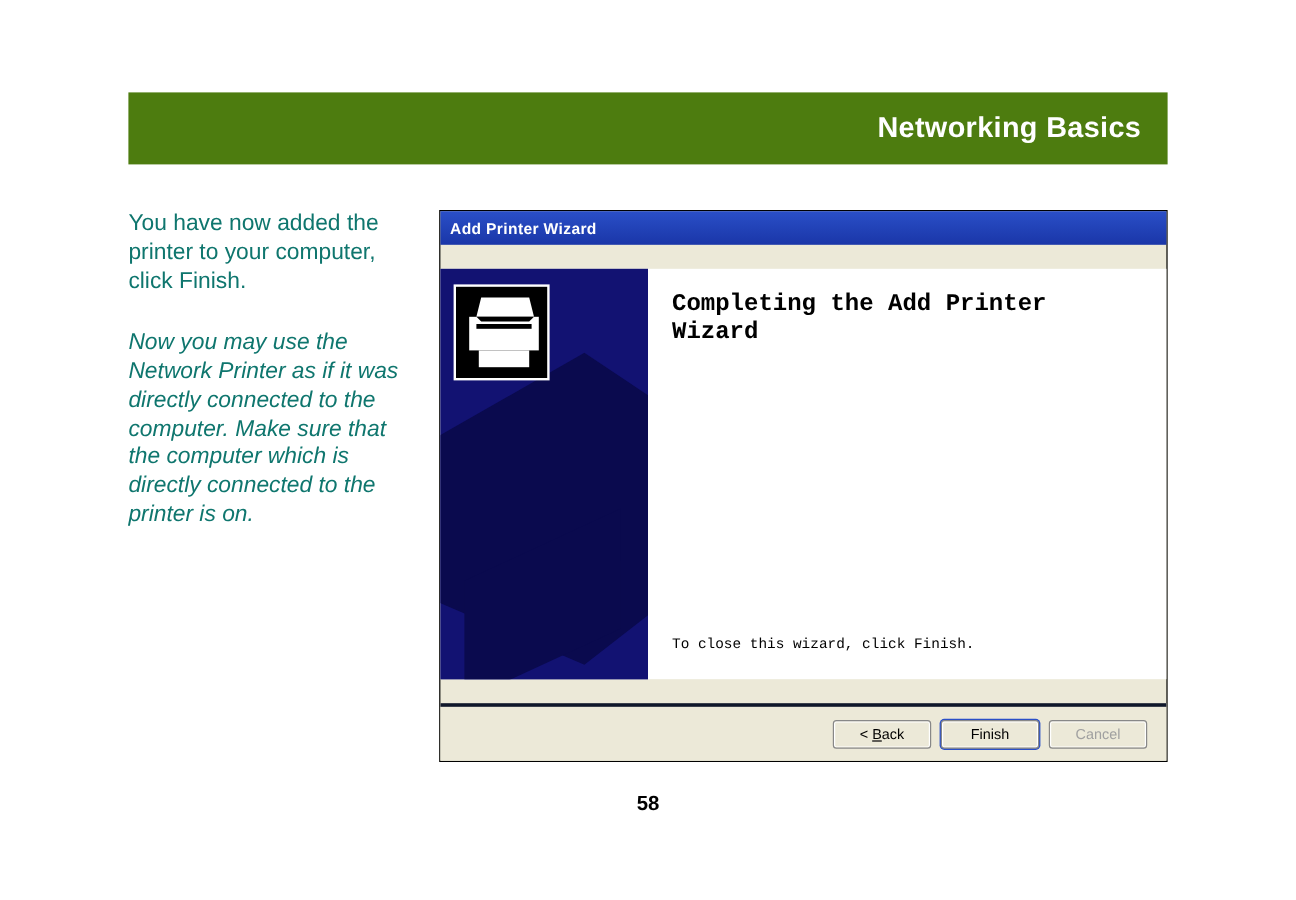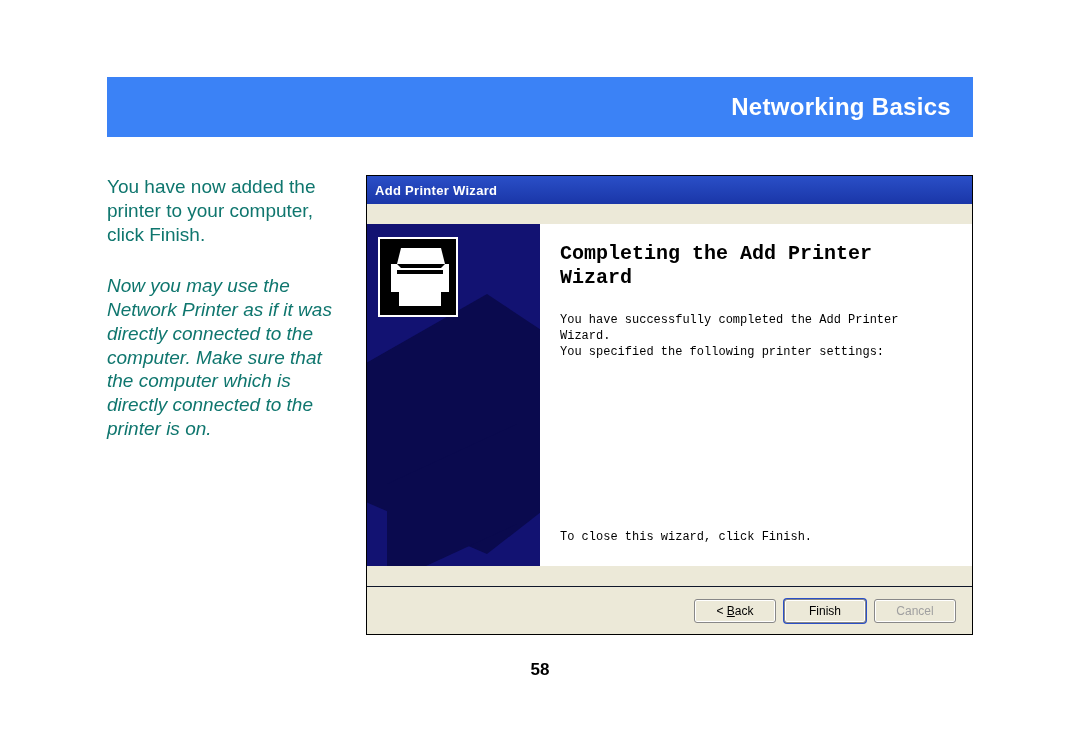--- a/index.html
+++ b/index.html
@@ -2,21 +2,21 @@
 <html><head>
 <meta charset="utf-8">
 <style>
   * { box-sizing: border-box; margin: 0; padding: 0; }
   html, body { width: 1080px; height: 750px; font-family: Arial, Helvetica, sans-serif; background: #fff; }
   .page { width: 1080px; height: 750px; position: relative; }
   .header-band {
     position: absolute;
     left: 107px; top: 77px;
     width: 866px; height: 60px;
-    background: #3b82f6;
+    background: #4d7c0f;
     display: flex; align-items: center; justify-content: flex-end;
     padding-right: 22px;
   }
   .header-title { color: #fff; font-weight: bold; font-size: 24px; letter-spacing: .3px; }
   .left-text {
     position: absolute;
     left: 107px; top: 175px;
     width: 245px;
     font-size: 19px;
     color: #0f766e;
@@ -63,21 +63,21 @@
     color: #000;
   }
   .wiz-heading { font-size: 20px; font-weight: bold; line-height: 1.2; margin-bottom: 22px; }
   .wiz-desc { font-size: 12px; line-height: 1.35; margin-bottom: 16px; }
   .wiz-settings { font-size: 12px; }
   .wiz-settings .row { display: flex; margin-bottom: 6px; }
   .wiz-settings .label { width: 78px; }
   .wiz-close-hint { margin-top: auto; font-size: 12px; padding-bottom: 10px; }
   .wiz-buttons {
     height: 48px;
-    border-top: 1px solid #0f172a;
+    border-top: 3px solid #0f172a;
     background: #ece9d8;
     display: flex; align-items: center; justify-content: flex-end;
     padding-right: 16px;
     gap: 8px;
   }
   .wiz-btn {
     min-width: 82px; height: 24px;
     font-size: 12px;
     font-family: "Tahoma", Arial, sans-serif;
     background: #ece9d8;
@@ -129,24 +129,20 @@
             <polygon points="14,2 54,2 58,18 10,18" fill="#fff"></polygon>
             <rect x="4" y="18" width="58" height="28" fill="#fff"></rect>
             <rect x="12" y="46" width="42" height="14" fill="#fff"></rect>
             <polygon points="10,18 58,18 54,22 14,22" fill="#000"></polygon>
             <rect x="10" y="24" width="46" height="4" fill="#000"></rect>
           </g>
         </svg>
       </div>
       <div class="wiz-content">
         <div class="wiz-heading">Completing the Add Printer Wizard</div>
-        <div class="wiz-desc">
-          <div>You have successfully completed the Add Printer Wizard.</div>
-          <div>You specified the following printer settings:</div>
-        </div>
         <div class="wiz-close-hint">To close this wizard, click Finish.</div>
       </div>
     </div>
     <div class="wiz-buttons">
       <button class="wiz-btn"><span>&lt; </span><span class="u">B</span><span>ack</span></button>
       <button class="wiz-btn default">Finish</button>
       <button class="wiz-btn" disabled="">Cancel</button>
     </div>
   </div>
 

